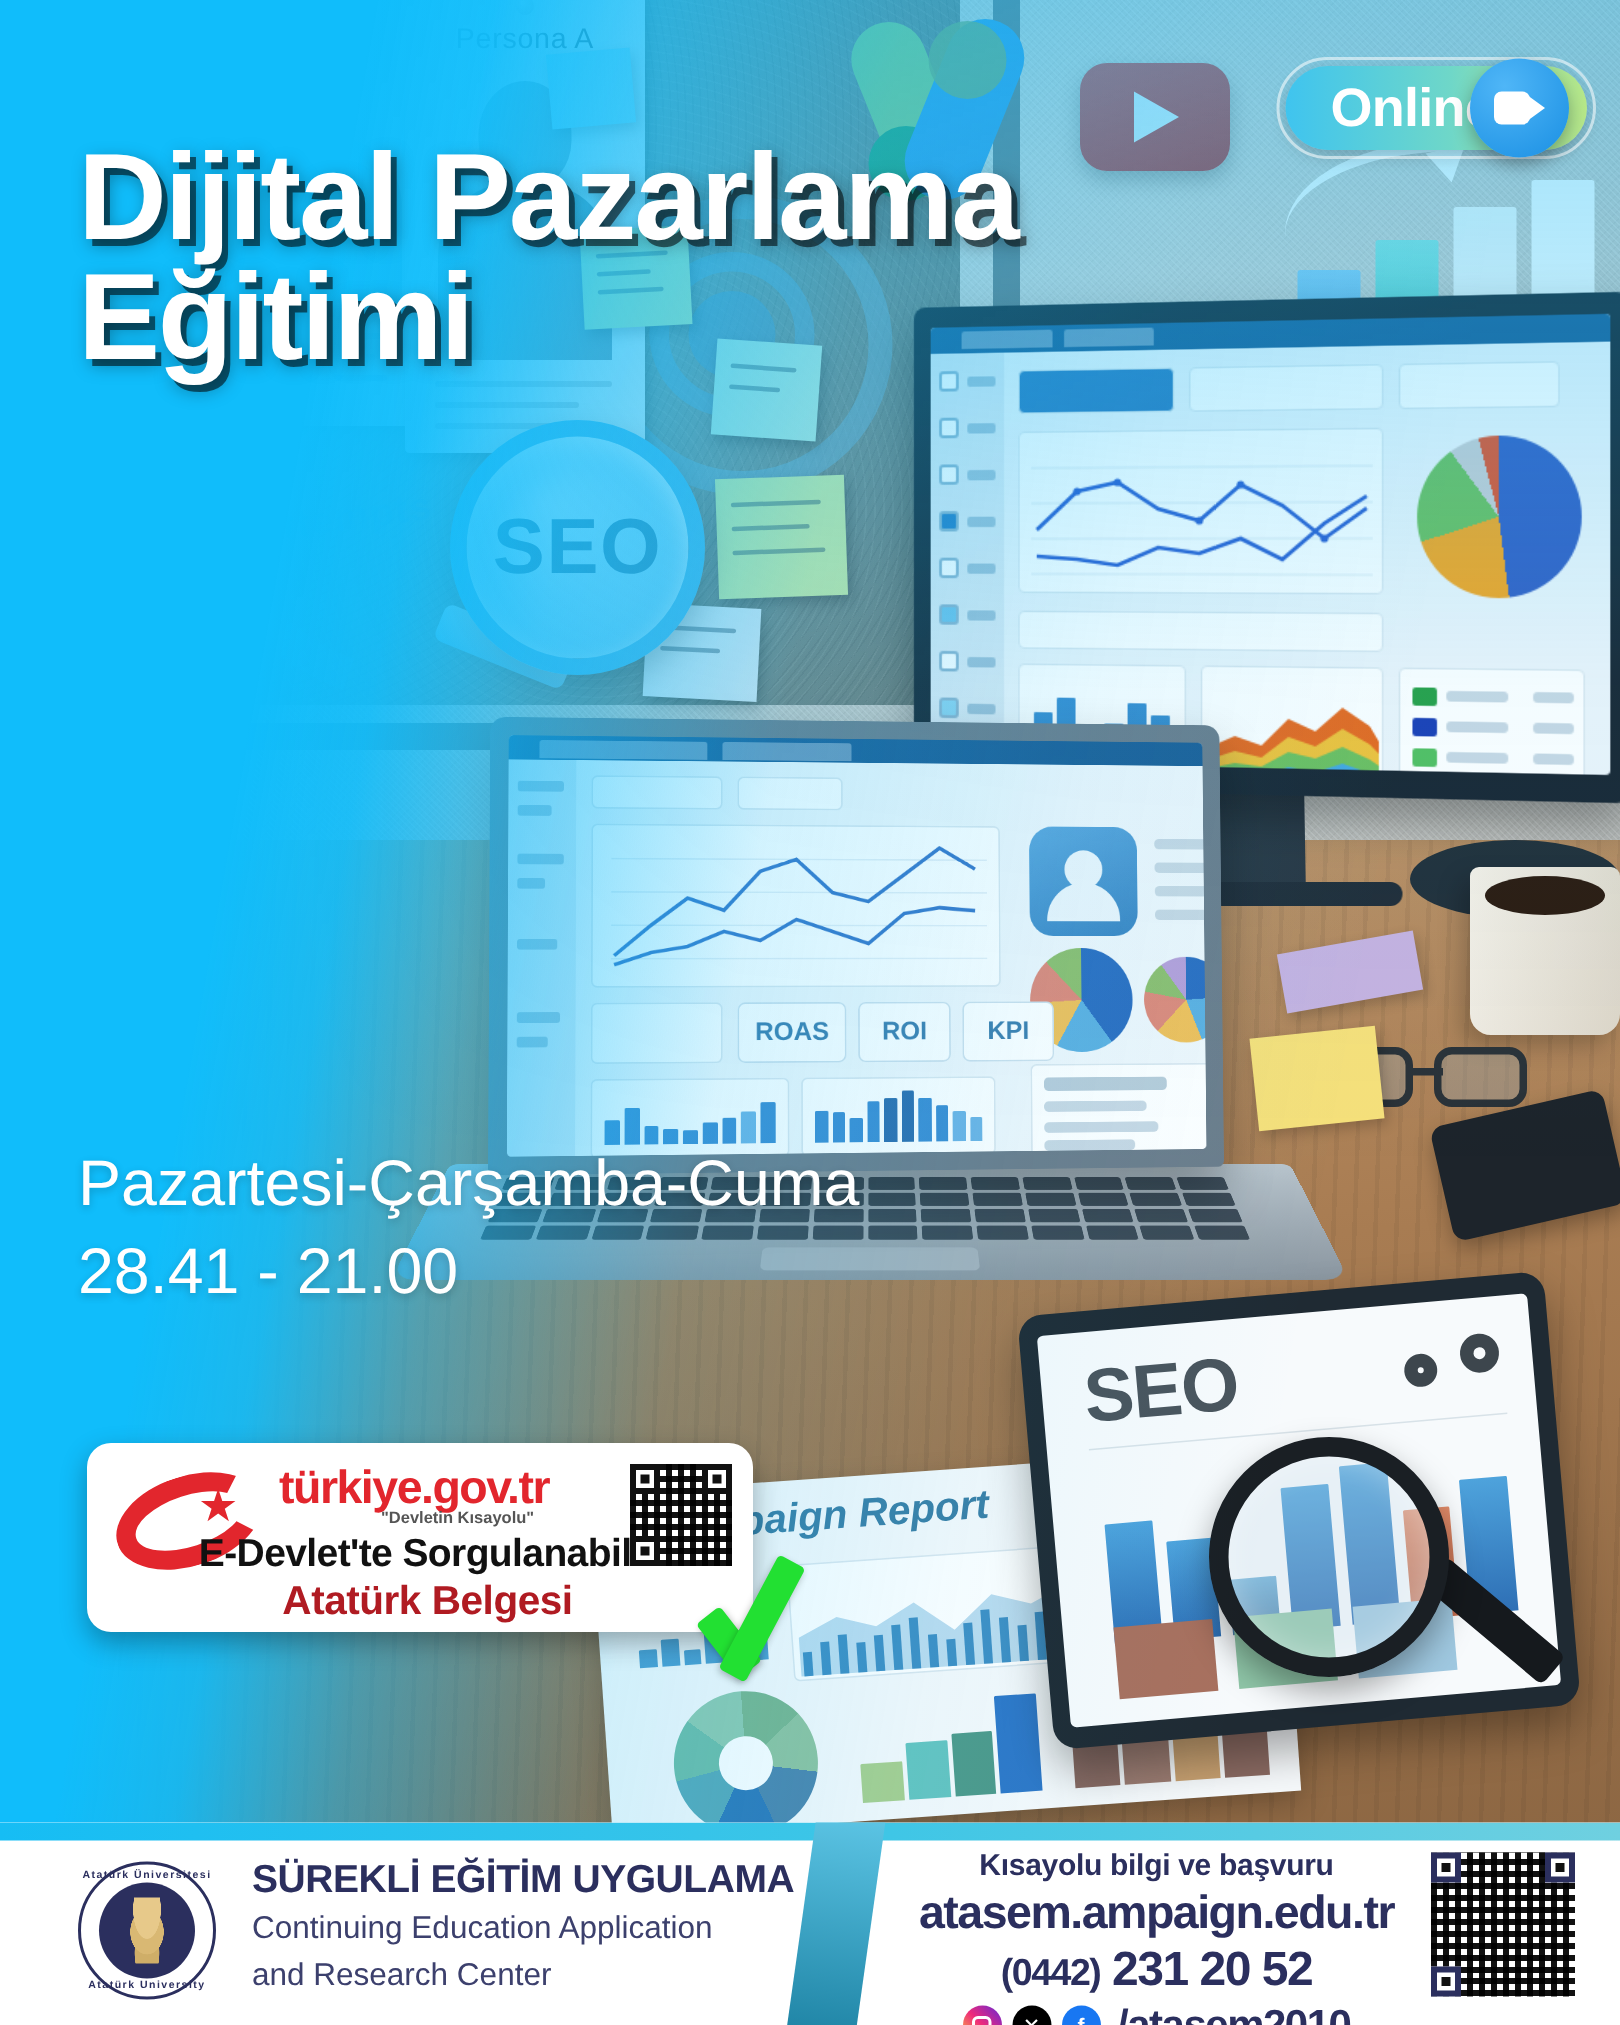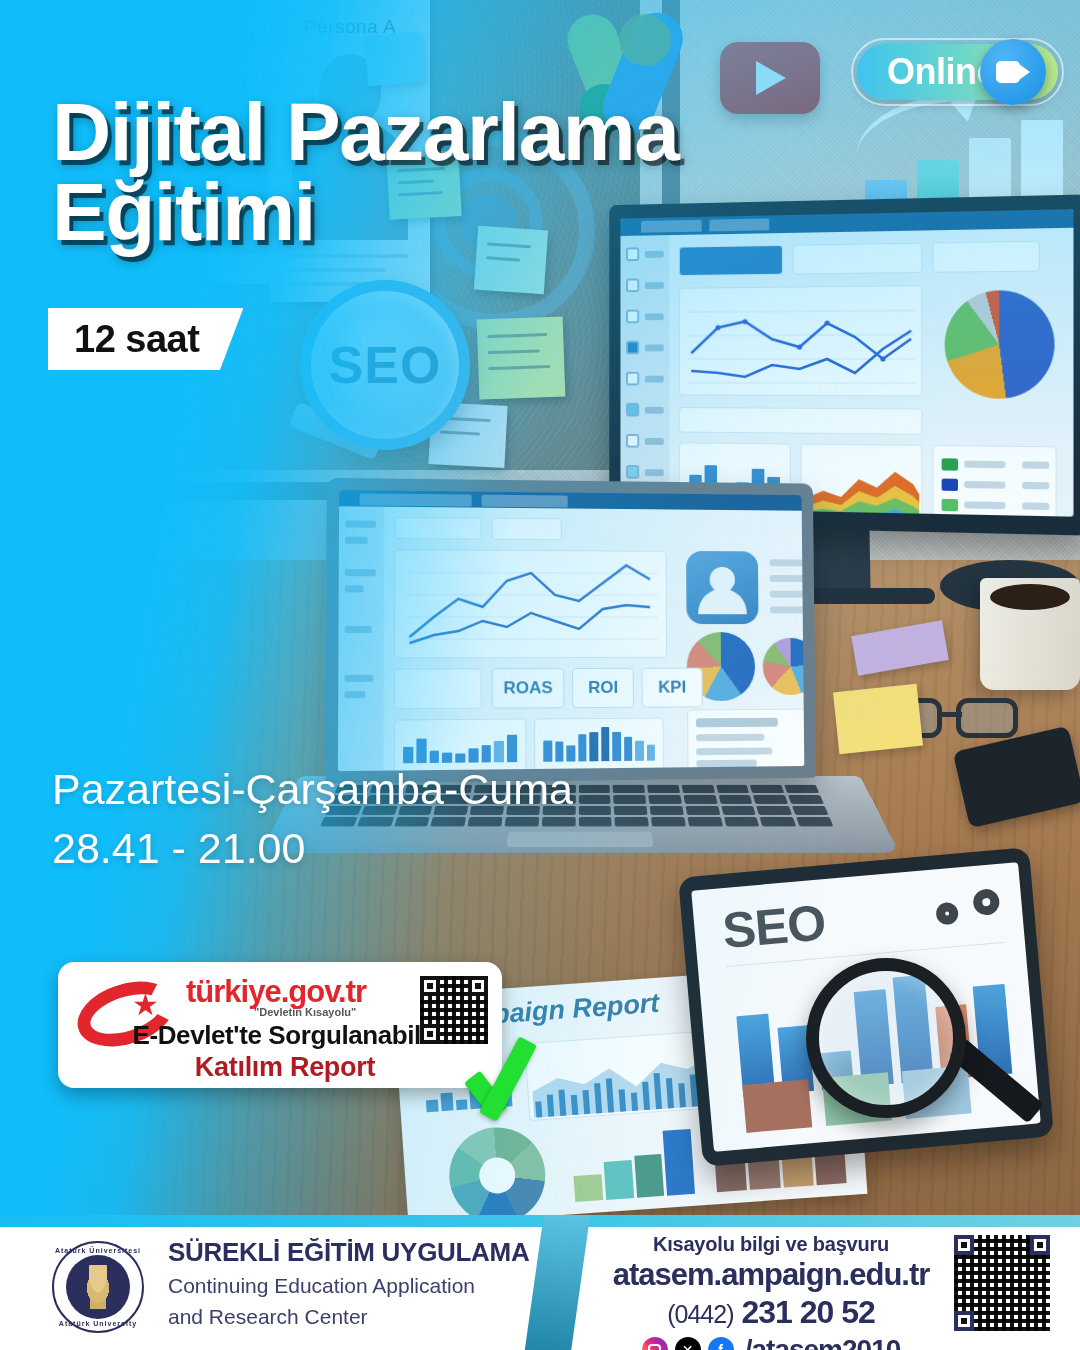--- a/index.html
+++ b/index.html
@@ -364,21 +364,21 @@
     letter-spacing:1px;
   }
   .seal .arctop{top:4px;} .seal .arcbot{bottom:4px;}
   .org{position:absolute;left:168px;top:22px;}
   .org .l1{font-size:26px;font-weight:bold;color:#2b2f5e;line-height:1.18;letter-spacing:-.3px;}
   .org .l2{font-size:21px;color:#3c406d;line-height:1.25;margin-top:5px;}
   .contact{position:absolute;left:606px;top:18px;width:330px;text-align:center;color:#2b2f5e;}
   .contact .c1{font-size:20px;font-weight:bold;letter-spacing:-.2px;}
   .contact .c2{font-size:31px;font-weight:bold;letter-spacing:-1px;margin-top:1px;}
   .contact .c3{font-size:32px;font-weight:bold;letter-spacing:-1px;margin-top:1px;}
-  .contact .c3 .pfx{font-size:25px;font-weight:normal;}
+  .contact .c3 .pfx{font-size:25px;font-weight:bold;}
   .social{display:flex;align-items:center;justify-content:center;gap:7px;margin-top:3px;}
   .si{width:26px;height:26px;border-radius:50%;display:flex;align-items:center;justify-content:center;
       font-size:14px;color:#fff;font-weight:bold;}
   .si.ig{background:linear-gradient(45deg,#f9ce34,#ee2a7b,#6228d7);}
   .si.ig .g{width:13px;height:13px;border:2px solid #fff;border-radius:4px;}
   .si.x{background:#000;}
   .si.fb{background:#1877f2;}
   .handle{font-size:28px;font-weight:bold;letter-spacing:-1px;margin-left:4px;}
   .qr-foot{position:absolute;right:30px;top:20px;width:96px;height:96px;}
 </style>
@@ -796,23 +796,20 @@
   </div>
 
   <div class="tint"></div>
   <div class="tint2"></div>
 
   <div class="title">
     <span>Dijital Pazarlama</span>
     <span class="l2">Eğitimi</span>
   </div>
 
-  <div class="badge-hours">
-    <span>12 saat</span>
-  </div>
 
   <div class="online-badge">
     <div class="online-pill">
       <span>Online</span>
     </div>
     <div class="zoom-circle">
       <div class="cam">
           <i class="body"></i>
           <i class="lens"></i>
         </div>
@@ -825,21 +822,21 @@
   </div>
 
   <div class="edevlet">
     <div class="ed-logo">
       <i class="ring"></i>
       <span class="star">★</span>
     </div>
     <div class="ed-title">türkiye.gov.tr</div>
     <div class="ed-sub">"Devletin Kısayolu"</div>
     <div class="ed-line2">E-Devlet'te Sorgulanabilir</div>
-    <div class="ed-line3">Katılım Report</div>
+    <div class="ed-line3">Atatürk Belgesi</div>
     <div class="qr qr-ed">
       <i class="qr-finder" style="left:0;top:0;"></i>
       <i class="qr-finder" style="right:0;top:0;"></i>
       <i class="qr-finder" style="left:0;bottom:0;"></i>
     </div>
   </div>
   <div class="check">
     <i class="s"></i>
       <i class="l"></i>
   </div>

